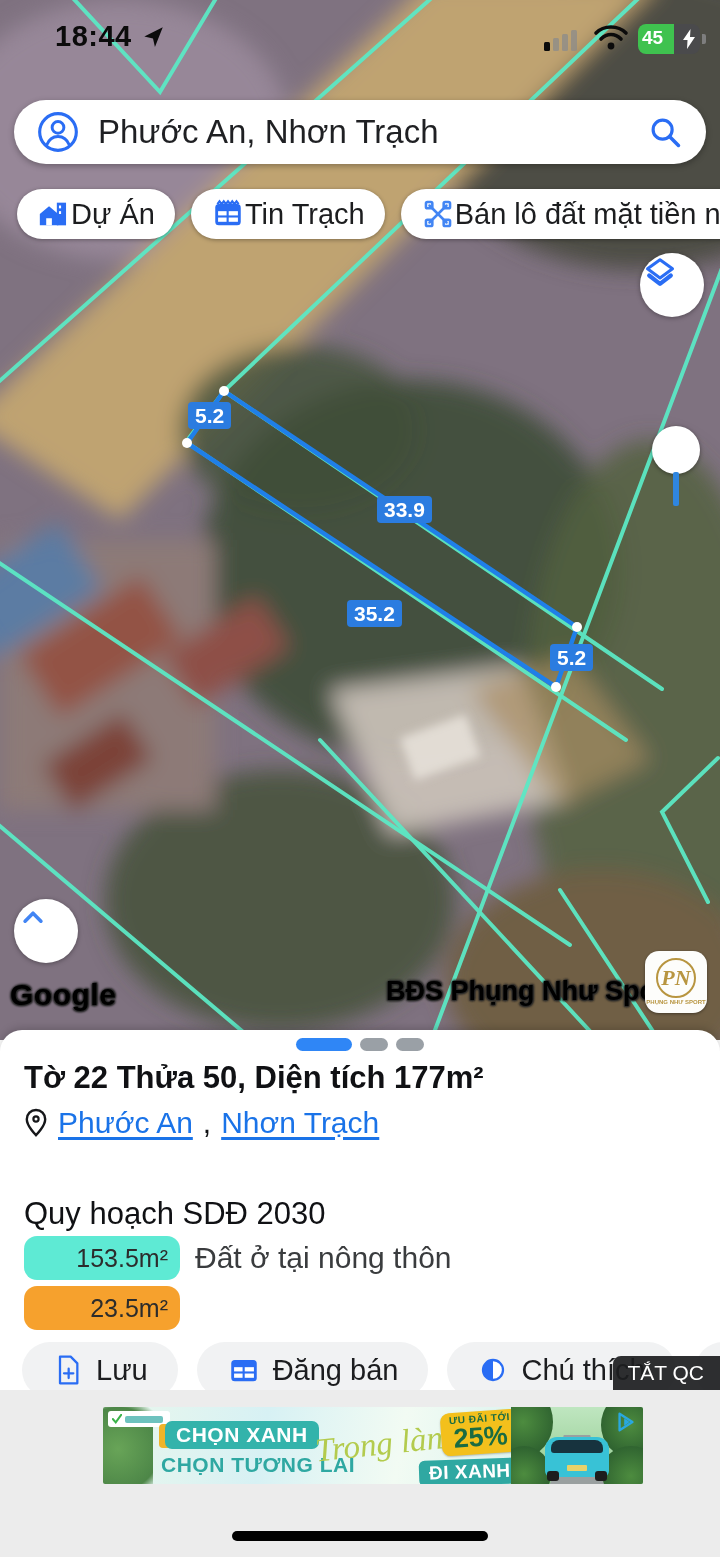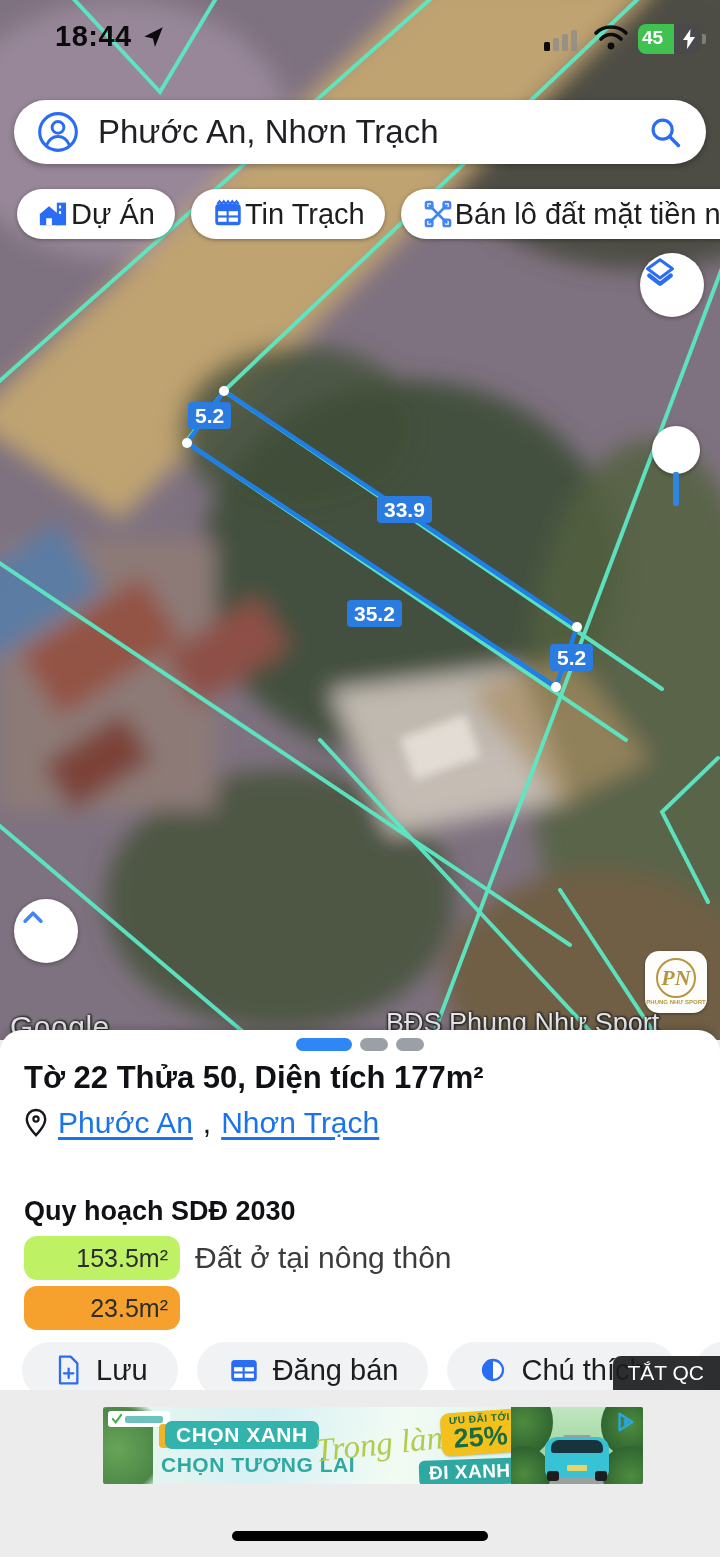--- a/index.html
+++ b/index.html
@@ -4,22 +4,22 @@
 <style>
   html,body{margin:0;padding:0;background:#fff;}
   *{box-sizing:border-box;font-family:"Liberation Sans",sans-serif;}
   #screen{position:relative;width:720px;height:1557px;overflow:hidden;background:#fff;}
 
   
   #map{position:absolute;left:0;top:0;width:720px;height:1040px;overflow:hidden;background:#7f7280;}
   #map svg{position:absolute;left:0;top:0;}
   .mlabel{position:absolute;background:var(--measure,#2b7ce0);color:#fff;font-size:21px;font-weight:700;
           padding:2px 7px;border-radius:4px;line-height:1.1;}
-  .watermark{position:absolute;color:#e5e5e5;font-weight:400;
-     text-shadow:0 0 3px #333,1px 1px 2px #222,-1px 1px 2px #222,1px -1px 2px #222;margin-top:32px;}
+  .watermark{position:absolute;color:#000000;font-weight:700;
+     text-shadow:0 0 3px #333,1px 1px 2px #222,-1px 1px 2px #222,1px -1px 2px #222;}
   #google-wm{left:10px;top:978px;font-size:30px;letter-spacing:.5px;}
   #brand-wm{left:386px;top:976px;font-size:27px;}
   #brand-logo{position:absolute;left:645px;top:951px;width:62px;height:62px;background:#fdfdfb;border-radius:14px;
      display:flex;flex-direction:column;align-items:center;justify-content:center;box-shadow:0 1px 3px rgba(0,0,0,.4);}
   #brand-logo .ring{width:40px;height:40px;border:2px solid #b89540;border-radius:50%;
      display:flex;align-items:center;justify-content:center;color:#b89540;font-family:"Liberation Serif",serif;
      font-size:22px;font-weight:700;font-style:italic;}
   #brand-logo .tiny{font-size:6px;color:#b89540;font-weight:700;text-align:center;line-height:1.1;margin-top:1px;}
 
   
@@ -60,21 +60,21 @@
          border-radius:22px 22px 0 0;box-shadow:0 -2px 8px rgba(0,0,0,.18);}
   #dots{position:absolute;left:0;top:8px;width:720px;display:flex;justify-content:center;align-items:center;gap:8px;}
   #dots .dot{height:13px;border-radius:7px;background:#9aa0a6;width:28px;}
   #dots .dot.active{background:#2f86f6;width:56px;}
   #parcel-title{position:absolute;left:24px;top:30px;font-size:31px;font-weight:700;color:#101114;}
   #loc-row{position:absolute;left:24px;top:76px;display:flex;align-items:center;gap:10px;font-size:30px;}
   #loc-row a{color:#1a73e8;text-decoration:underline;text-underline-offset:4px;}
   #loc-row .sep{color:#101114;}
   #purpose-row{position:absolute;left:24px;top:122px;display:flex;align-items:center;gap:16px;font-size:31px;color:#101114;}
   #purpose-badge{background:#f8cf9d;color:#3a3a3a;font-size:24px;font-weight:700;border-radius:10px;padding:6px 15px;letter-spacing:1px;}
-  #planning-row{position:absolute;left:24px;top:166px;font-size:27px;color:#101114;font-weight:bold;}
+  #planning-row{position:absolute;left:24px;top:166px;font-size:31px;color:#101114;}
   .zone-row{position:absolute;left:24px;display:flex;align-items:center;gap:15px;}
   .zone-badge{width:156px;height:44px;border-radius:13px;display:flex;align-items:center;justify-content:flex-end;
               padding-right:12px;font-size:25px;color:#2c2c2c;}
   .zone-label{font-size:30px;color:#3a3c3e;}
   #zone-0{top:206px;} #zone-1{top:256px;}
   #actions{position:absolute;left:22px;top:312px;display:flex;gap:19px;width:760px;}
   .action-btn{height:56px;background:#f1f2f3;border-radius:28px;display:flex;align-items:center;justify-content:center;
               gap:12px;padding:0 30px;white-space:nowrap;}
   .action-btn span{font-size:29px;color:#1c1d1f;}
   #dismiss-ad{position:absolute;right:0;top:326px;height:34px;background:rgba(28,29,32,.92);color:#fff;
@@ -302,21 +302,21 @@
       </svg>
       <a href="#">Phước An</a>
         <span class="sep">,</span>
       <a href="#">Nhơn Trạch</a>
     </div>
 
 
     <div id="planning-row">Quy hoạch SDĐ 2030</div>
 
     <div class="zone-row" id="zone-0">
-      <div class="zone-badge" style="background-color: #bef264;">153.5m²</div>
+      <div class="zone-badge" style="background-color: #5eead4;">153.5m²</div>
       <div class="zone-label">Đất ở tại nông thôn</div>
     </div>
     <div class="zone-row" id="zone-1">
       <div class="zone-badge" style="background-color: rgb(246, 161, 45);">23.5m²</div>
     </div>
 
     <div id="actions">
       <div class="action-btn">
         <svg width="32" height="32" viewBox="0 0 48 48">
           <path d="M12,4 H28 L38,14 V44 H12 Z" fill="none" stroke="#2a6df4" stroke-width="3.4" stroke-linejoin="round"></path>

